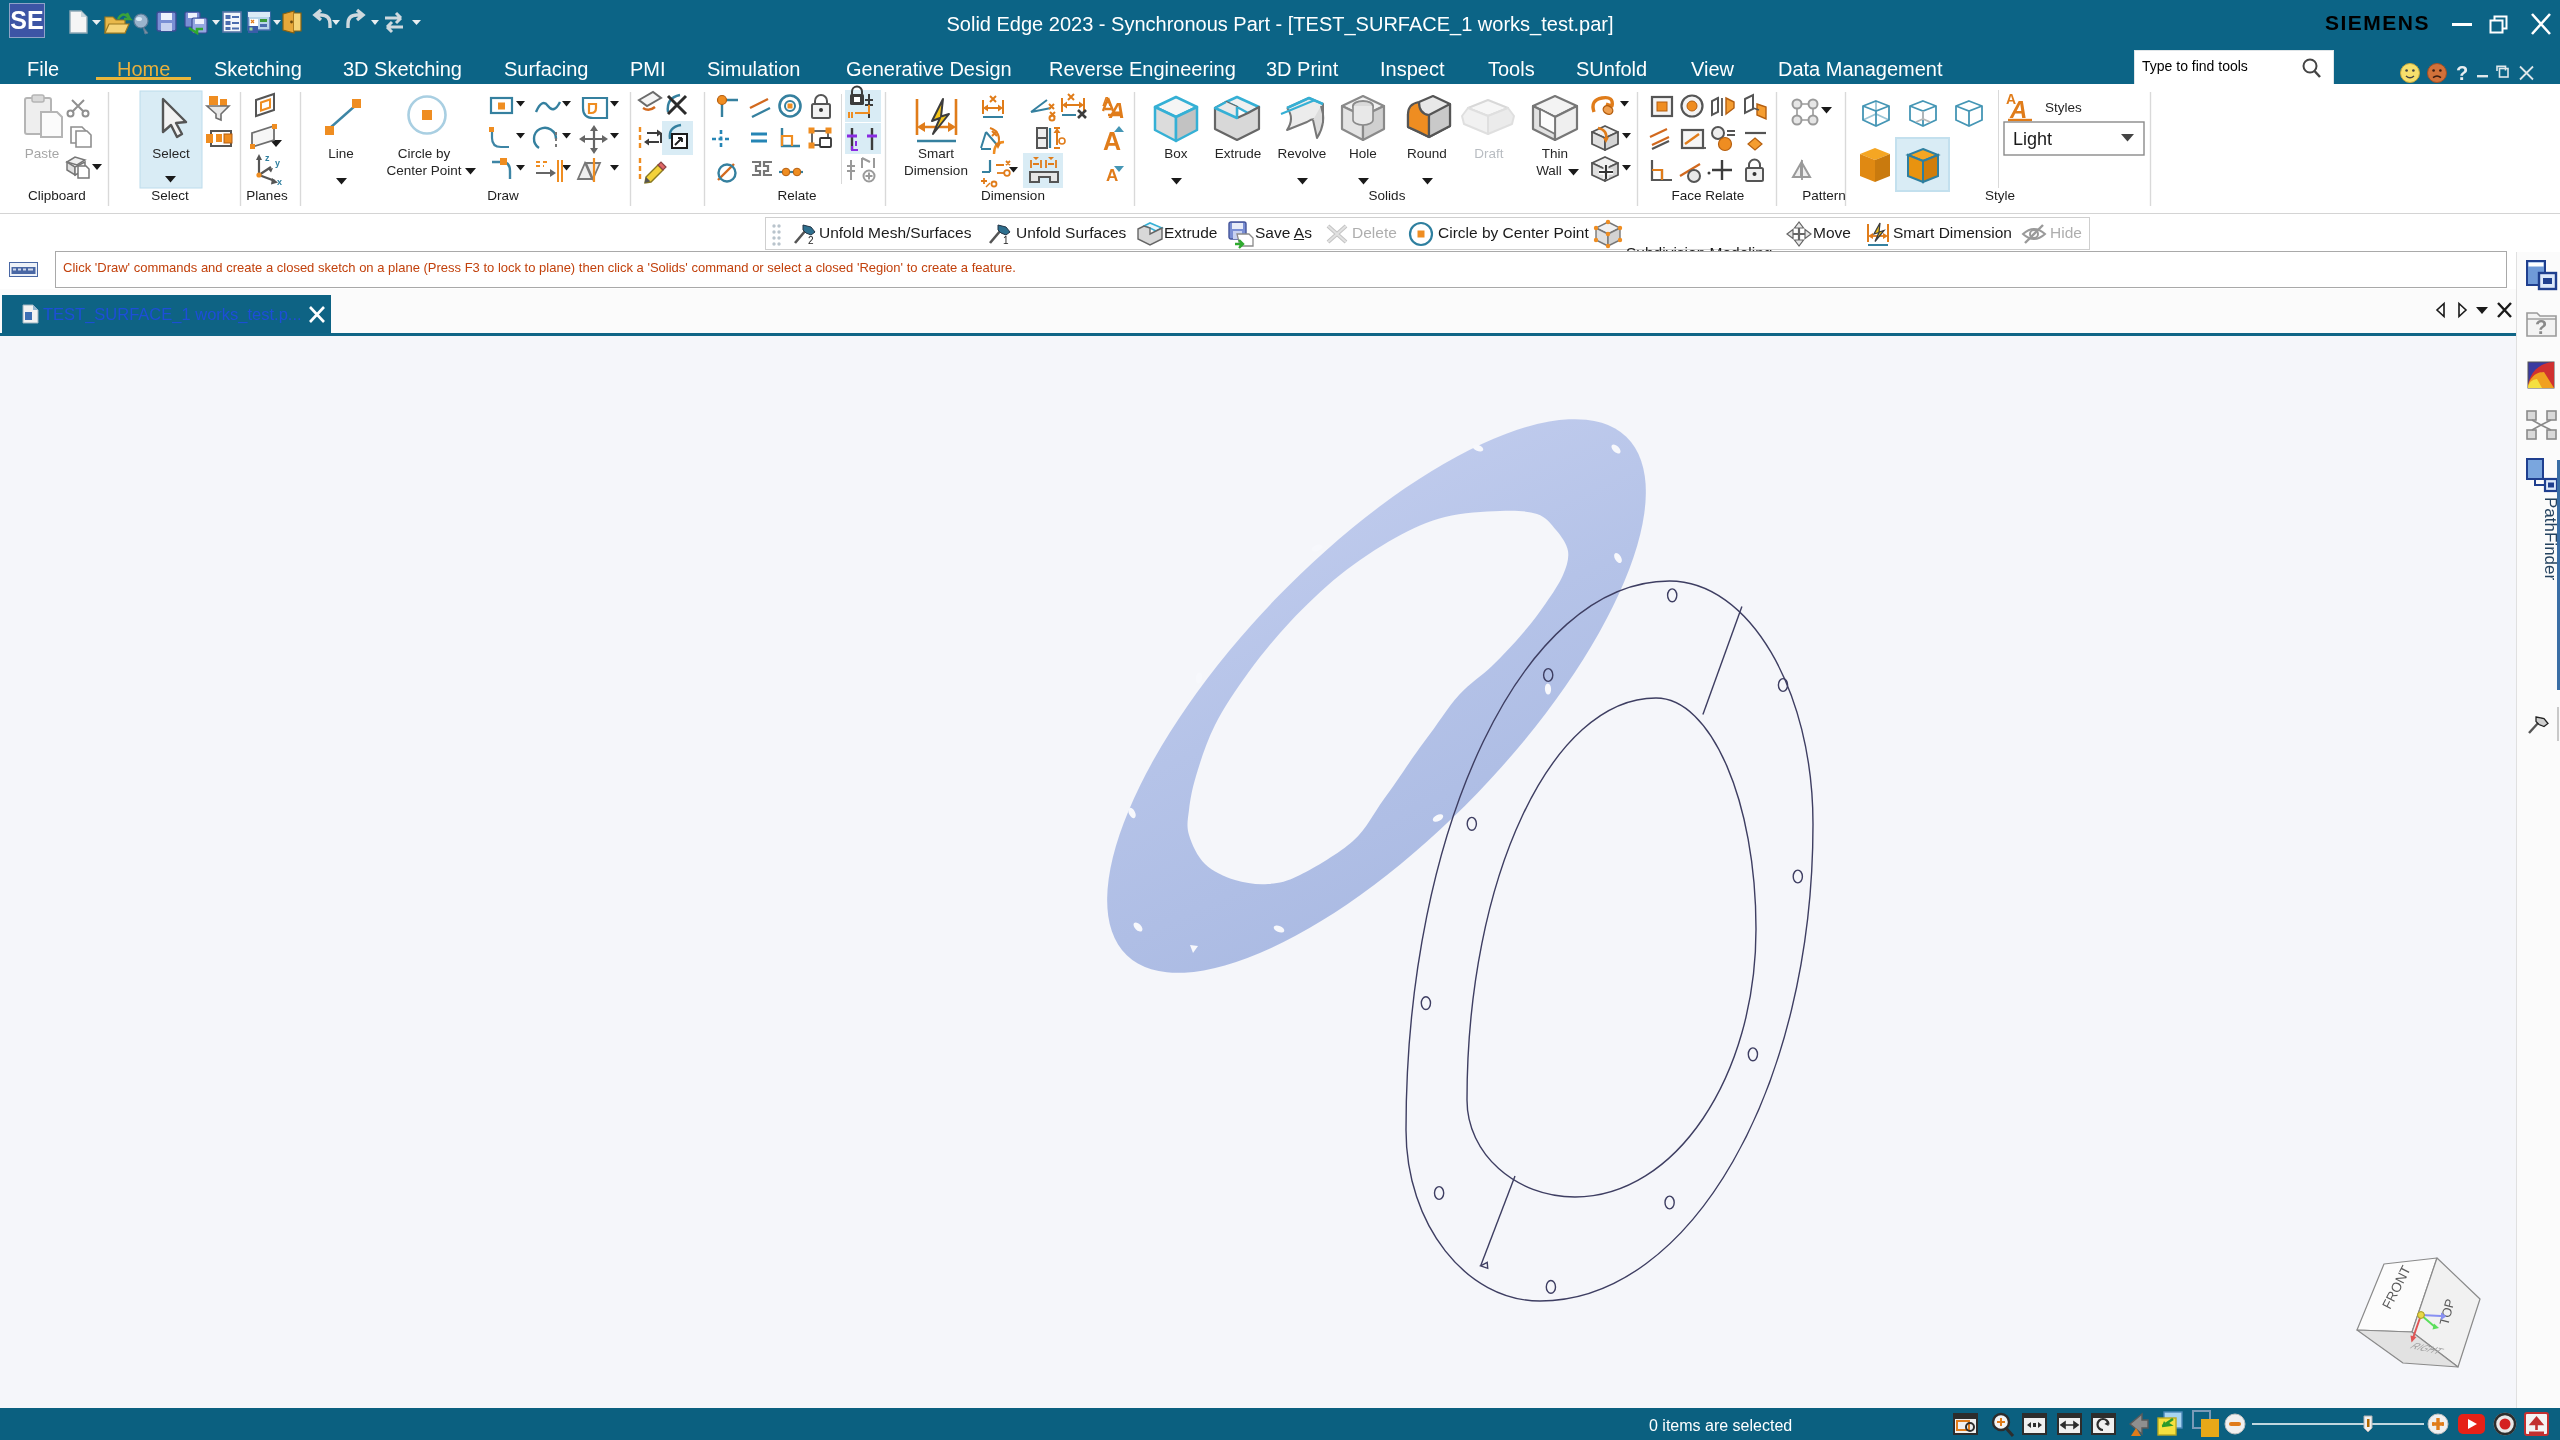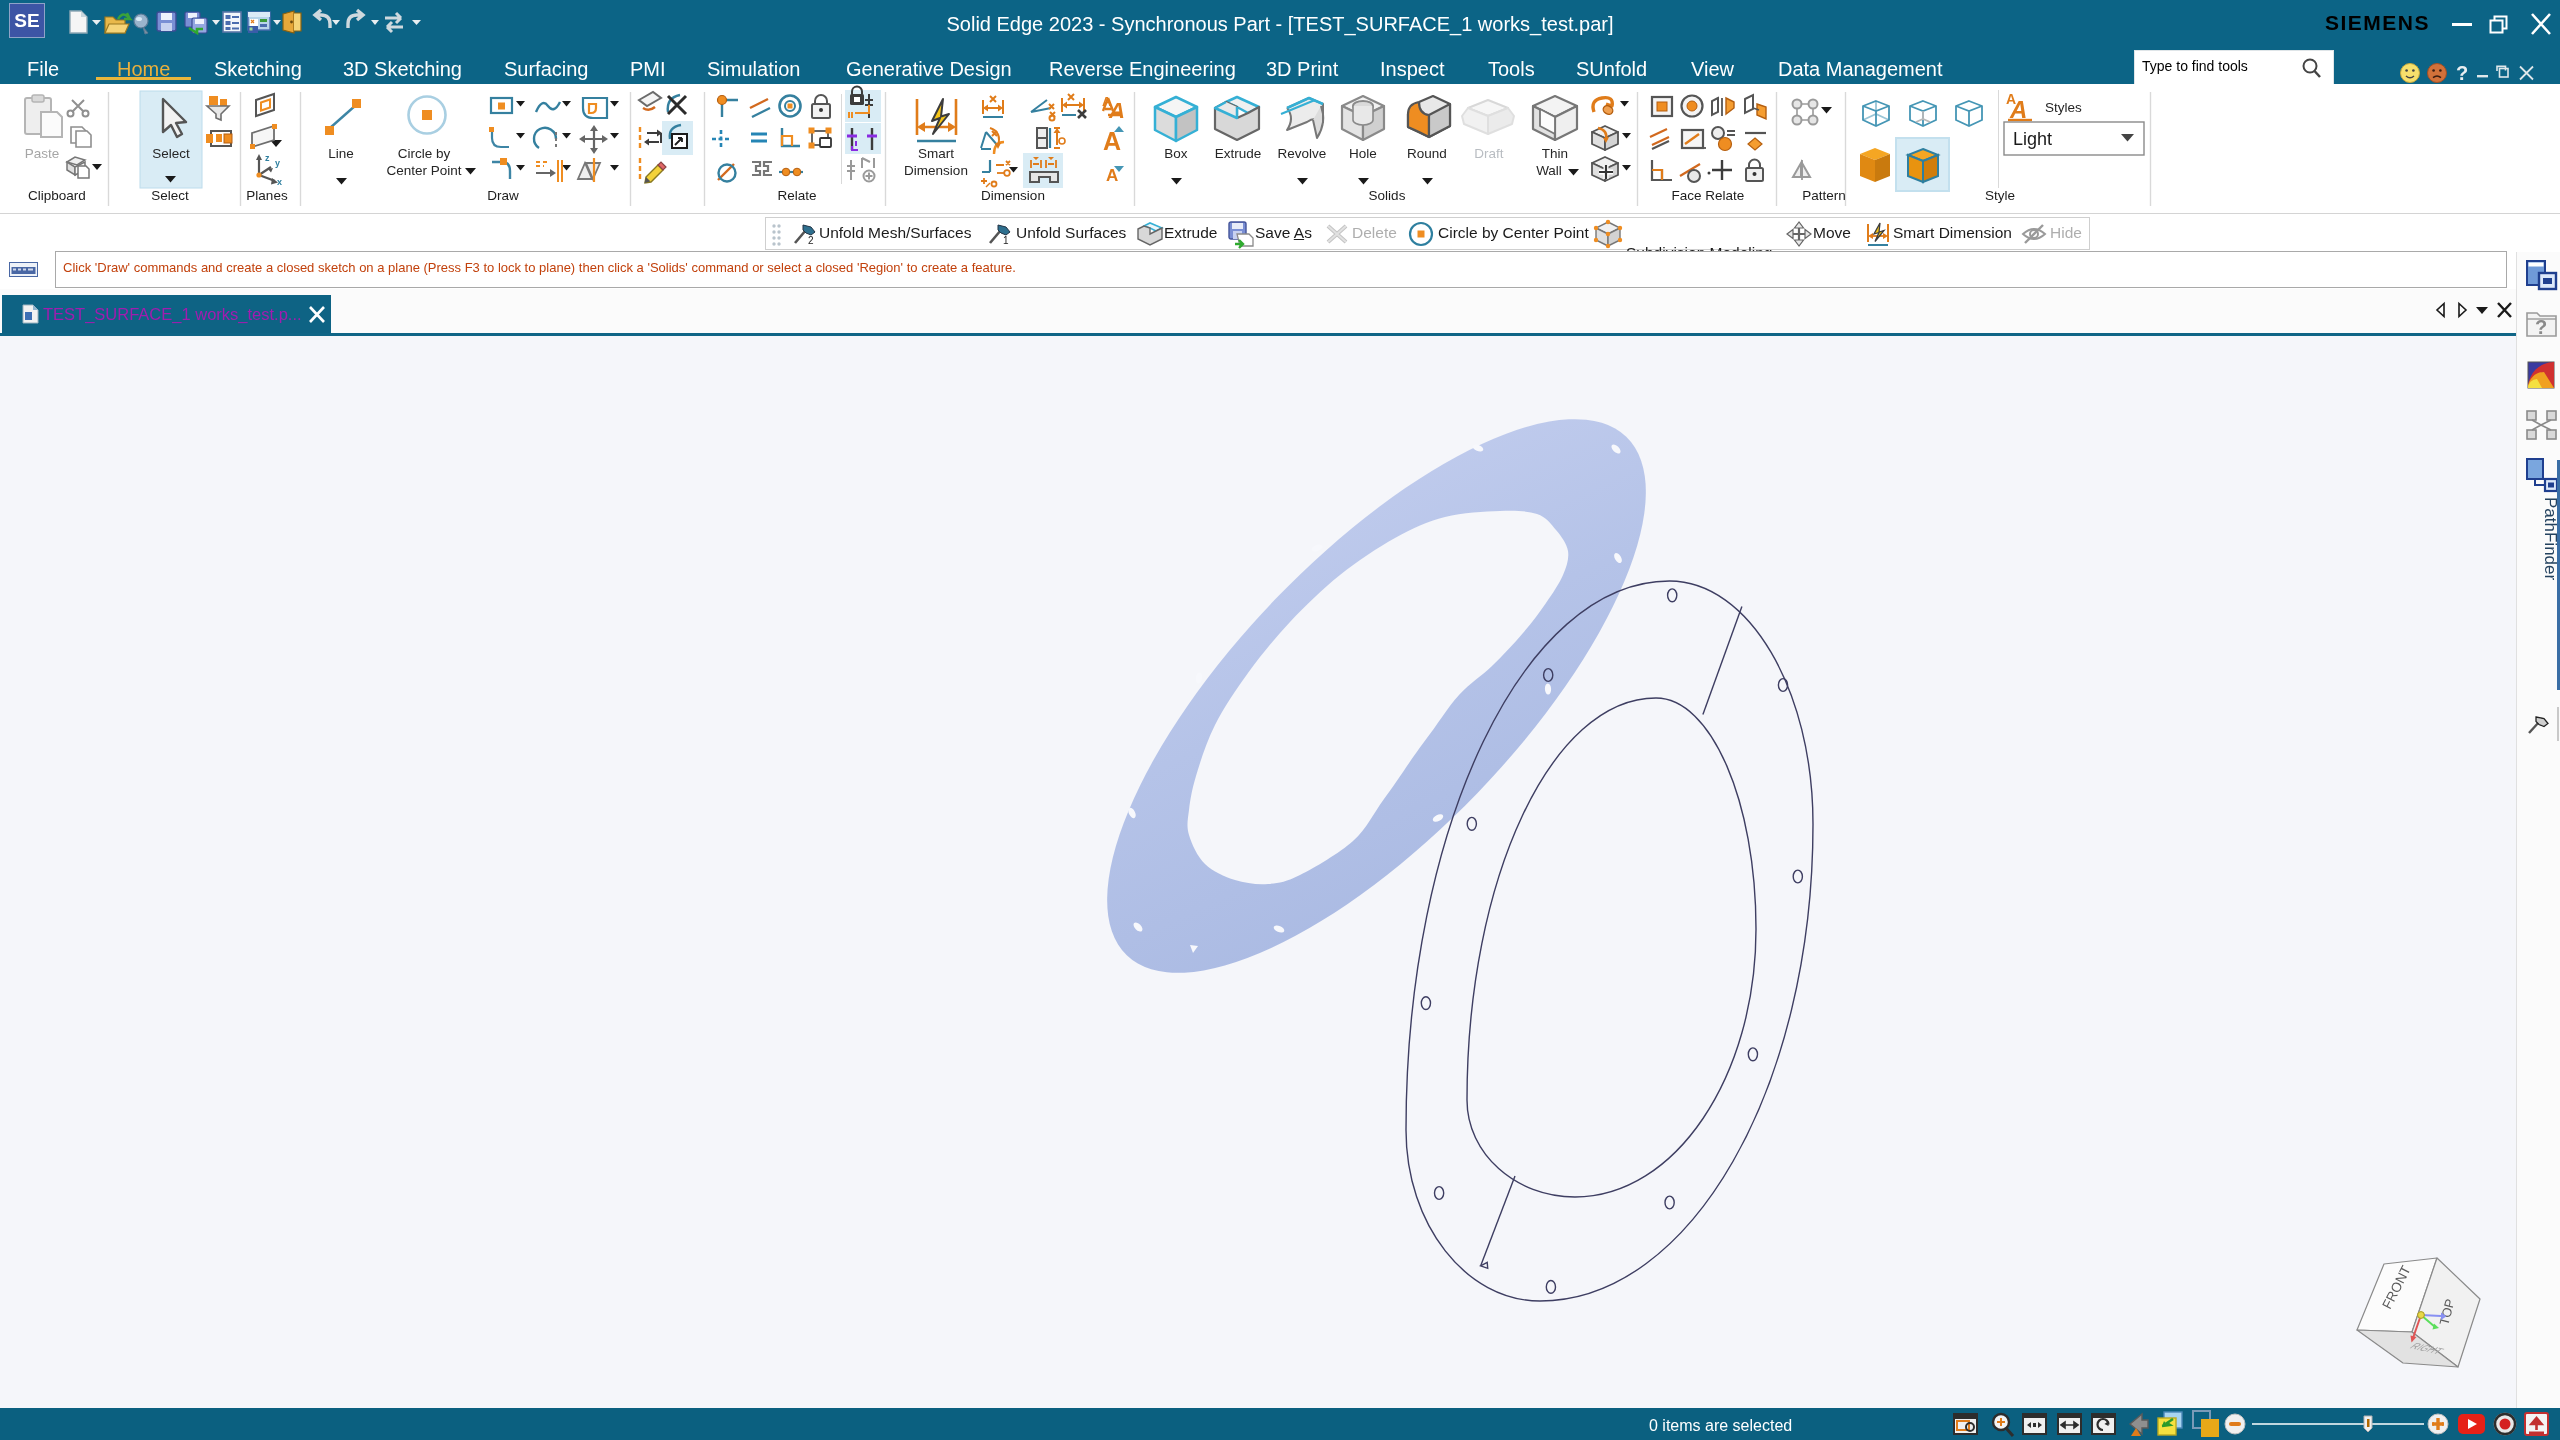--- a/index.html
+++ b/index.html
@@ -5,21 +5,21 @@
   * { margin:0; padding:0; box-sizing:border-box; }
   html,body { width:2560px; height:1440px; overflow:hidden; }
   body { font-family:"Liberation Sans", sans-serif; position:relative; background:#ffffff; }
   .abs { position:absolute; }
   svg { display:block; }
 </style>
 </head>
 <body>
 
 <div class="abs" style="left:0;top:0;width:2560px;height:84px;background:#0c6486;"></div>
-<div class="abs" style="left:9px;top:3px;width:36px;height:35px;background:#3d55a5;border:1px solid #8fa3c8;color:#fff;font-weight:bold;font-size:19px;text-align:center;line-height:33px;">SE</div>
+<div class="abs" style="left:9px;top:3px;width:36px;height:35px;background:#3d55a5;border:1px solid #8fa3c8;color:#fff;font-weight:bold;font-size:25px;text-align:center;line-height:33px;">SE</div>
 
 <svg id="qat" class="abs" style="left:0;top:0;" width="440" height="48" viewBox="0 0 440 48">
   <g>
     <path d="M70 11 h11 l6 6 v16 h-17 z" fill="#f5f5f5" stroke="#8fa8b5" stroke-width="1.4"></path>
     <path d="M81 11 l6 6 h-6 z" fill="#c9d6dd"></path>
     <path d="M92 20 h9 l-4.5 5 z" fill="#e8eef1"></path>
     <path d="M105 17 h8 l3 3 h9 v13 h-20 z" fill="#e8b84a" stroke="#9a7820" stroke-width="1.2"></path>
     <path d="M105 33 l4 -9 h20 l-4 9 z" fill="#f5d478" stroke="#9a7820" stroke-width="1.2"></path>
     <path d="M118 19 q4 -7 9 -3 l3 3 h-5 M127 13 l3 6 l-6 0" fill="none" stroke="#3aa23a" stroke-width="2.4"></path>
     <circle cx="141" cy="21" r="7" fill="#9ab4cc" stroke="#5a7a96" stroke-width="1.2"></circle>
@@ -650,21 +650,21 @@
 <div class="abs" style="left:63px;top:260px;font-size:13px;color:#c2410c;">Click 'Draw' commands and create a closed sketch on a plane (Press F3 to lock to plane) then click a 'Solids' command or select a closed 'Region' to create a feature.</div>
 
 <div class="abs" style="left:0;top:289px;width:2560px;height:45px;background:#fbfbfb;"></div>
 <div class="abs" style="left:0;top:333px;width:2549px;height:3px;background:#0f6586;"></div>
 <div class="abs" style="left:2px;top:295px;width:329px;height:38px;background:#0e6384;"></div>
 <svg class="abs" style="left:22px;top:304px;" width="17" height="20" viewBox="0 0 17 20">
   <path d="M1 1 h10 l5 5 v13 h-15 z" fill="#f2f2f2" stroke="#9db4c0" stroke-width="1"></path>
   <path d="M11 1 l5 5 h-5 z" fill="#8fb4cf"></path>
   <rect x="3" y="8" width="7" height="8" fill="#3d6fb4"></rect>
 </svg>
-<div class="abs" style="left:43px;top:305px;font-size:16.5px;color:#a21caf;">TEST_SURFACE_1 works_test.p...</div>
+<div class="abs" style="left:43px;top:305px;font-size:16.5px;color:#1d4ed8;">TEST_SURFACE_1 works_test.p...</div>
 <svg class="abs" style="left:306px;top:305px;" width="22" height="19" viewBox="0 0 22 19">
   <path d="M4 2 L18 17 M18 2 L4 17" stroke="#ffffff" stroke-width="2.6"></path>
 </svg>
 
 <svg class="abs" style="left:2430px;top:300px;" width="92" height="20" viewBox="0 0 92 20">
   <path d="M14 3.5 L7 10 L14 16.5 Z" fill="none" stroke="#1a1a1a" stroke-width="1.6"></path>
   <path d="M29 3.5 L36 10 L29 16.5 Z" fill="none" stroke="#1a1a1a" stroke-width="1.6"></path>
   <path d="M46 7 h12 l-6 7 z" fill="#1a1a1a"></path>
   <path d="M68 3 L81 17 M81 3 L68 17" stroke="#1a1a1a" stroke-width="2.4"></path>
 </svg>

